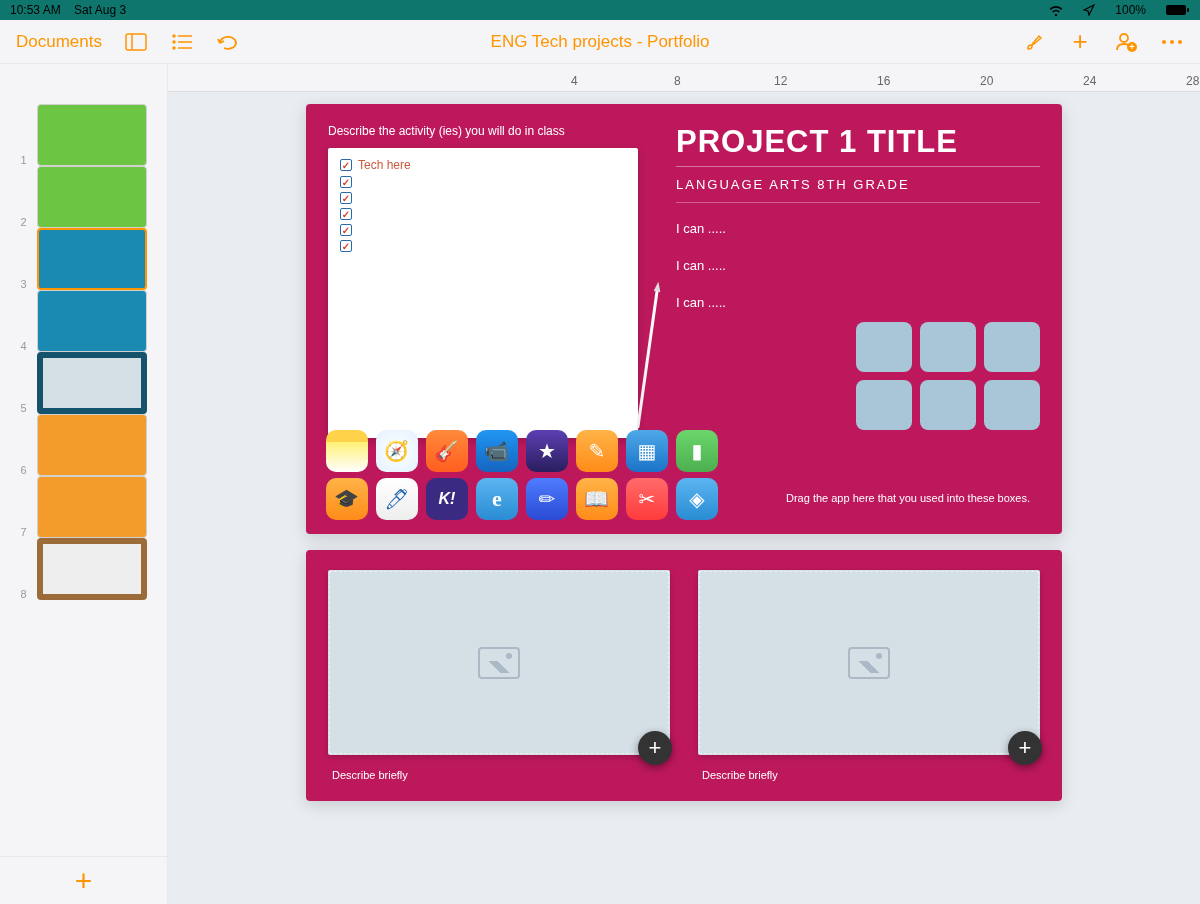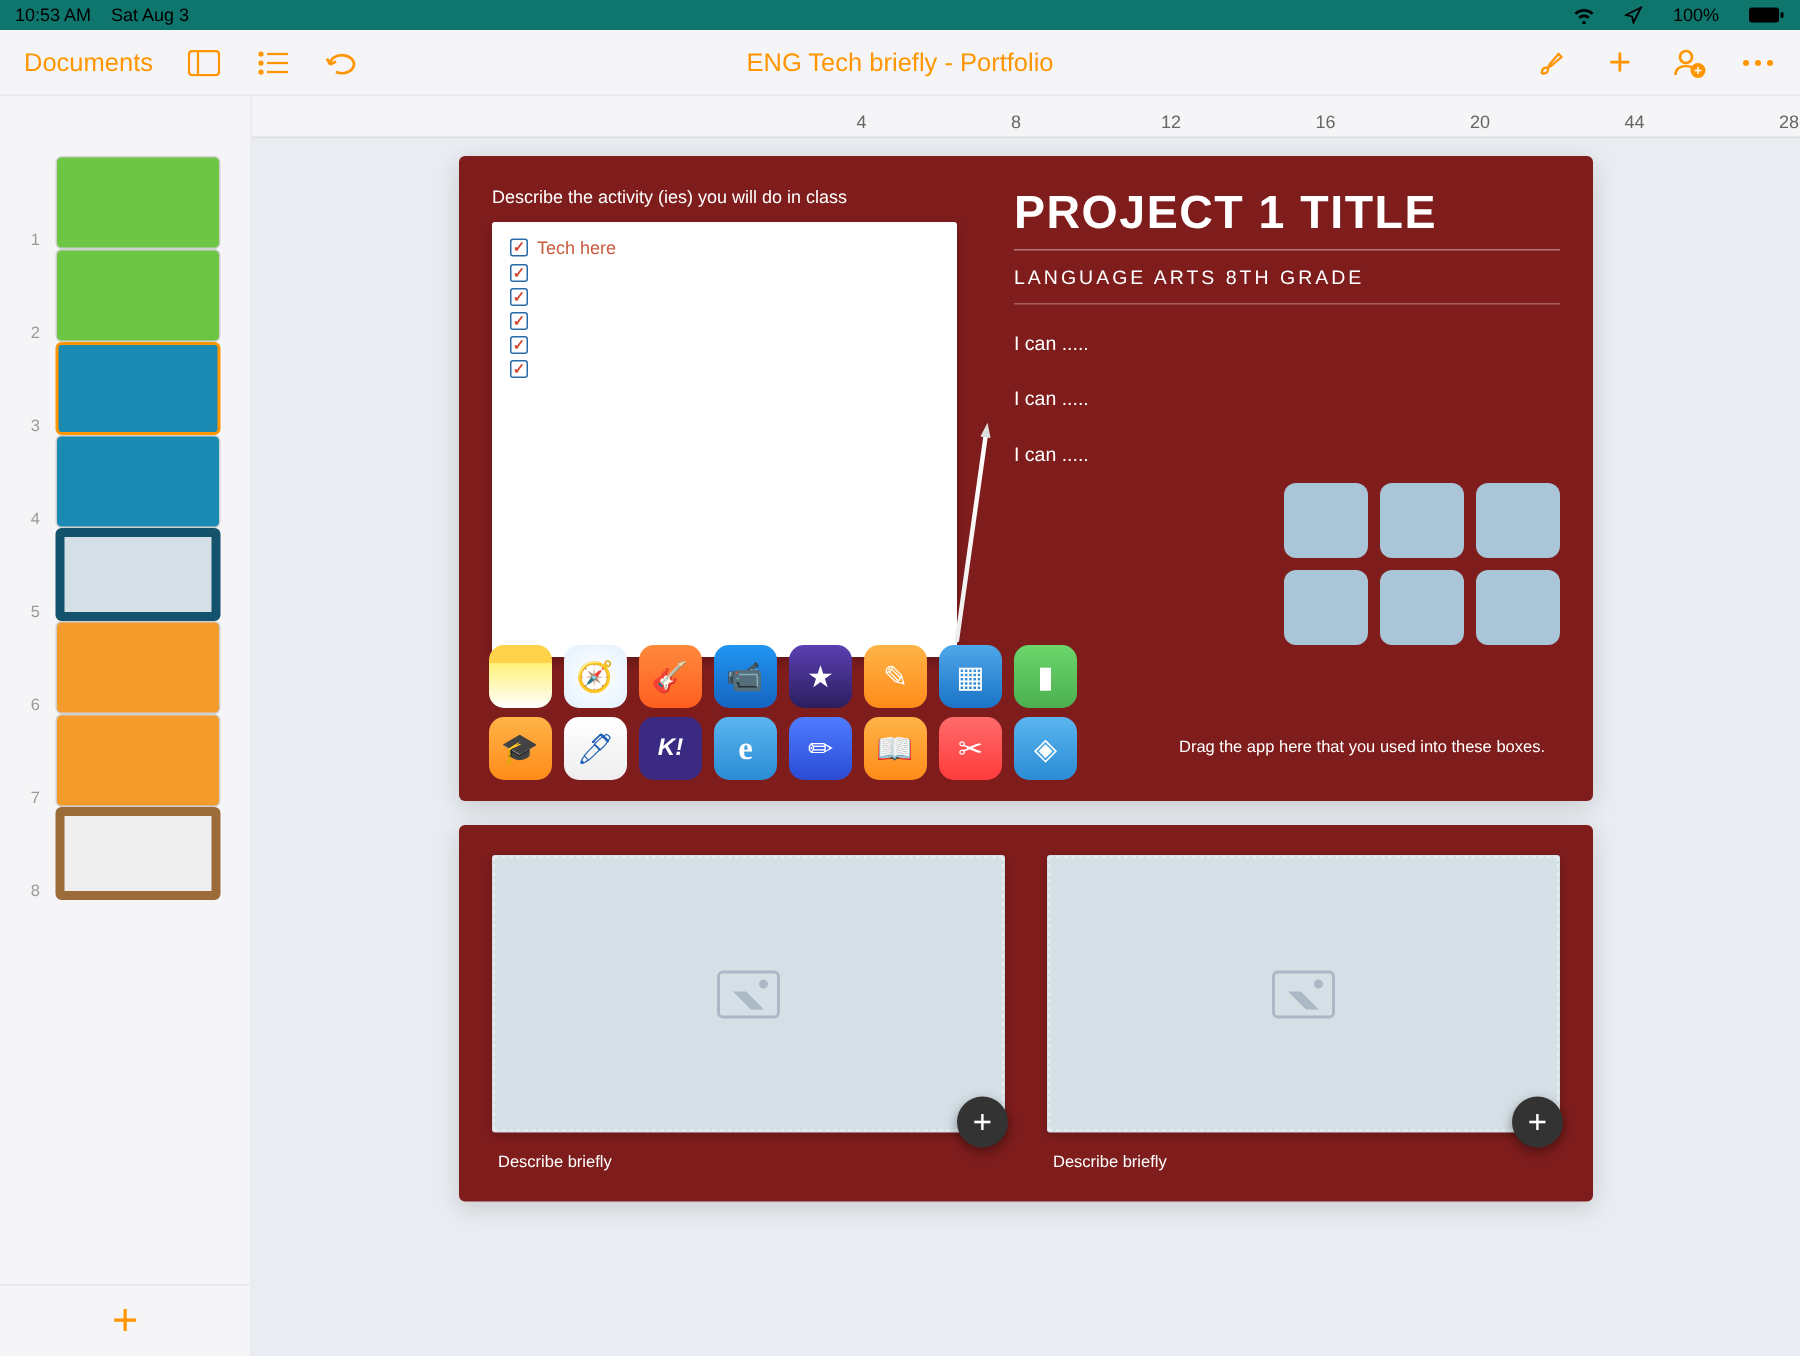--- a/index.html
+++ b/index.html
@@ -29,21 +29,21 @@
 .thumb.orange { background: #f39c2c; }
 .thumb.brown { border: 6px solid #9b6b3a; background: #eee; }
 .thumb.darkteal { border: 6px solid #14536b; background: #d5dfe6; }
 .add-slide { margin-top: auto; height: 48px; width: 100%; display: flex; align-items: center; justify-content: center; color: #ff9500; font-size: 30px; font-weight: 300; border-top: 1px solid #e8e8ea; }
 
 
 .canvas-wrap { flex: 1; background: #e9edf1; position: relative; overflow: hidden; }
 .ruler { height: 28px; background: #f5f5f7; border-bottom: 1px solid #ddd; display: flex; align-items: flex-end; padding-left: 304px; font-size: 11px; color: #666; position: relative;}
 .ruler-mark { position: absolute; bottom: 3px; font-size: 12px; }
 .canvas-area { padding: 12px 8px; }
-.slide { width: 756px; margin: 0 auto 16px; background: #7f1d1d; border-radius: 4px; box-shadow: 0 4px 16px rgba(0,0,0,0.15); }
+.slide { width: 756px; margin: 0 auto 16px; background: #be185d; border-radius: 4px; box-shadow: 0 4px 16px rgba(0,0,0,0.15); }
 .slide-main { height: 430px; padding: 20px 22px; position: relative; }
 .describe-label { color: #fff; font-size: 12px; margin-bottom: 10px; }
 .notepad { background: #fff; width: 310px; height: 290px; border-radius: 2px; box-shadow: 0 3px 8px rgba(0,0,0,0.2); padding: 10px 12px; }
 .check-item { display: flex; align-items: center; gap: 6px; margin-bottom: 4px; font-size: 12px; color: #c85a3e; }
 .checkbox { width: 12px; height: 12px; border: 1.5px solid #2a6aa8; border-radius: 2px; display: flex; align-items: center; justify-content: center; color: #d04530; font-size: 10px; font-weight: bold; }
 .right-col { position: absolute; left: 370px; top: 20px; right: 22px; }
 .project-title { color: #fff; font-size: 31px; font-weight: 800; letter-spacing: 1px; font-family: Arial, sans-serif; }
 .hr1 { border: none; border-top: 1px solid rgba(255,255,255,0.4); margin: 6px 0 10px; }
 .subtitle { color: #fff; font-size: 13px; letter-spacing: 2px; font-weight: 400; }
 .hr2 { border: none; border-top: 1px solid rgba(255,255,255,0.3); margin: 10px 0 18px; }
@@ -119,21 +119,21 @@
             <line x1="6" y1="14" x2="20" y2="14"></line>
           </g>
         </svg>
     </span>
     <span class="tb-icon">
       <svg width="22" height="18" viewBox="0 0 22 18">
           <path fill="none" stroke="#ff9500" stroke-width="1.8" d="M3 10a8 6 0 1 1 4 5M3 10l-2-4M3 10l4-2"></path>
         </svg>
     </span>
   </div>
-  <div class="toolbar-center">ENG Tech briefly - Portfolio</div>
+  <div class="toolbar-center">ENG Tech projects - Portfolio</div>
   <div class="toolbar-right">
     <span class="tb-icon">
       <svg width="20" height="20" viewBox="0 0 20 20">
           <path fill="none" stroke="#ff9500" stroke-width="1.5" d="M4 16c0-2 1-3 3-3 1 0 2-1 2-2l6-7 2 2-7 6c-1 0-2 1-2 2 0 2-1 3-3 3s-1-1-1-1z"></path>
         </svg>
     </span>
     <span class="tb-icon" style="font-size:26px; font-weight:300;">+</span>
     <span class="tb-icon">
       <svg width="24" height="24" viewBox="0 0 24 24">
           <circle cx="10" cy="8" r="4" fill="none" stroke="#ff9500" stroke-width="1.8"></circle>
@@ -192,21 +192,21 @@
     <div class="add-slide">+</div>
   </div>
 
   <div class="canvas-wrap">
     <div class="ruler">
       <span class="ruler-mark" style="left:403px">4</span>
       <span class="ruler-mark" style="left:506px">8</span>
       <span class="ruler-mark" style="left:606px">12</span>
       <span class="ruler-mark" style="left:709px">16</span>
       <span class="ruler-mark" style="left:812px">20</span>
-      <span class="ruler-mark" style="left:915px">44</span>
+      <span class="ruler-mark" style="left:915px">24</span>
       <span class="ruler-mark" style="left:1018px">28</span>
     </div>
 
     <div class="canvas-area">
 
       <div class="slide">
         <div class="slide-main">
           <div class="describe-label">Describe the activity (ies) you will do in class</div>
           <div class="notepad">
             <div class="check-item">

